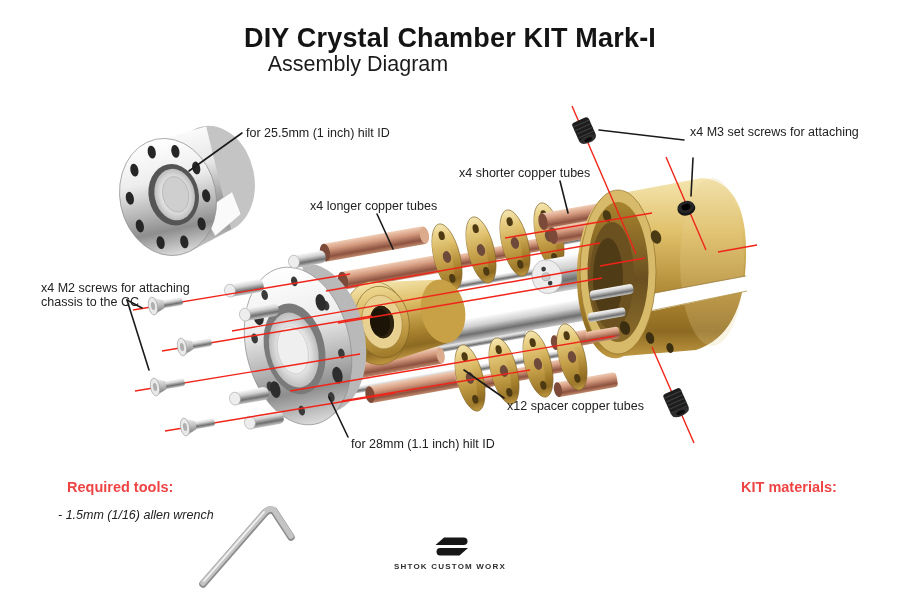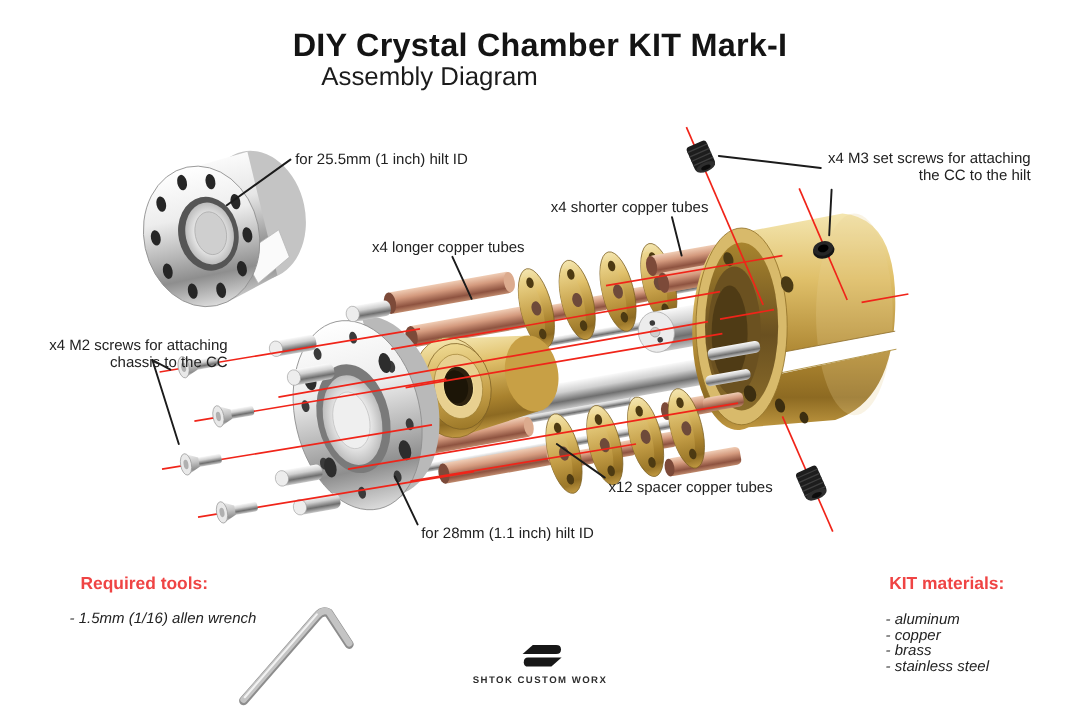--- a/index.html
+++ b/index.html
@@ -2,21 +2,21 @@
 <html><head>
 <meta charset="utf-8">
 <style>
   html,body{margin:0;padding:0;background:#fff;}
   .canvas{position:relative;width:900px;height:600px;background:#fff;overflow:hidden;
           font-family:"Liberation Sans",sans-serif;padding-left:22px;}
   .canvas svg{position:absolute;left:0;top:0;}
   .txt{position:absolute;color:#1f1f1f;}
   .title{left:0;top:23px;width:900px;text-align:center;font-size:27px;font-weight:bold;color:#141414;letter-spacing:.2px;}
   .subtitle{left:0;top:52px;width:716px;text-align:center;font-size:21.5px;color:#1b1b1b;}
-  .lbl{font-size:12.5px;line-height:14px;white-space:nowrap;color:#222;text-align:right;}
+  .lbl{font-size:12.5px;line-height:14px;white-space:nowrap;color:#222;}
   .sec-title{font-size:14.5px;font-weight:bold;color:#ef4444;}
   .list-item{font-size:12.5px;line-height:13px;color:#222;font-style:italic;}
   .brand{left:360px;top:562px;width:180px;text-align:center;font-size:8px;font-weight:bold;
          letter-spacing:1.2px;color:#2e2e2e;}
 </style>
 </head>
 <body>
 
 <div class="canvas">
 
@@ -424,35 +424,28 @@
 </svg>
 
 <div class="txt title">DIY Crystal Chamber KIT Mark-I</div>
 <div class="txt subtitle">Assembly Diagram</div>
 
 <div class="txt lbl" style="left:246px;top:126px;">for 25.5mm (1 inch) hilt ID</div>
 <div class="txt lbl" style="left:310px;top:199px;">x4 longer copper tubes</div>
 <div class="txt lbl" style="left:459px;top:166px;">x4 shorter copper tubes</div>
 <div class="txt" style="left:690px;top:125px;">
   <div class="lbl">x4 M3 set screws for attaching</div>
-  <div class="lbl">the CC to the hilt</div>
 </div>
 <div class="txt" style="left:41px;top:269px;margin-top:12px;">
   <div class="lbl">x4 M2 screws for attaching</div>
   <div class="lbl">chassis to the CC</div>
 </div>
 <div class="txt lbl" style="left:507px;top:399px;">x12 spacer copper tubes</div>
 <div class="txt lbl" style="left:351px;top:437px;">for 28mm (1.1 inch) hilt ID</div>
 
 <div class="txt sec-title" style="left:67px;top:479px;">Required tools:</div>
 <div class="txt list-item" style="left:58px;top:509px;">- 1.5mm (1/16) allen wrench</div>
 
 <div class="txt sec-title" style="left:741px;top:479px;">KIT materials:</div>
-<div class="txt" style="left:738px;top:510px;">
-  <div class="list-item">- aluminum</div>
-  <div class="list-item">- copper</div>
-  <div class="list-item">- brass</div>
-  <div class="list-item">- stainless steel</div>
+
+<div class="txt brand">SHTOK CUSTOM WORX</div>
+
 </div>
 
-<div class="txt brand">SHTOK CUSTOM WORX</div>
-
-</div>
-
 </body></html>

